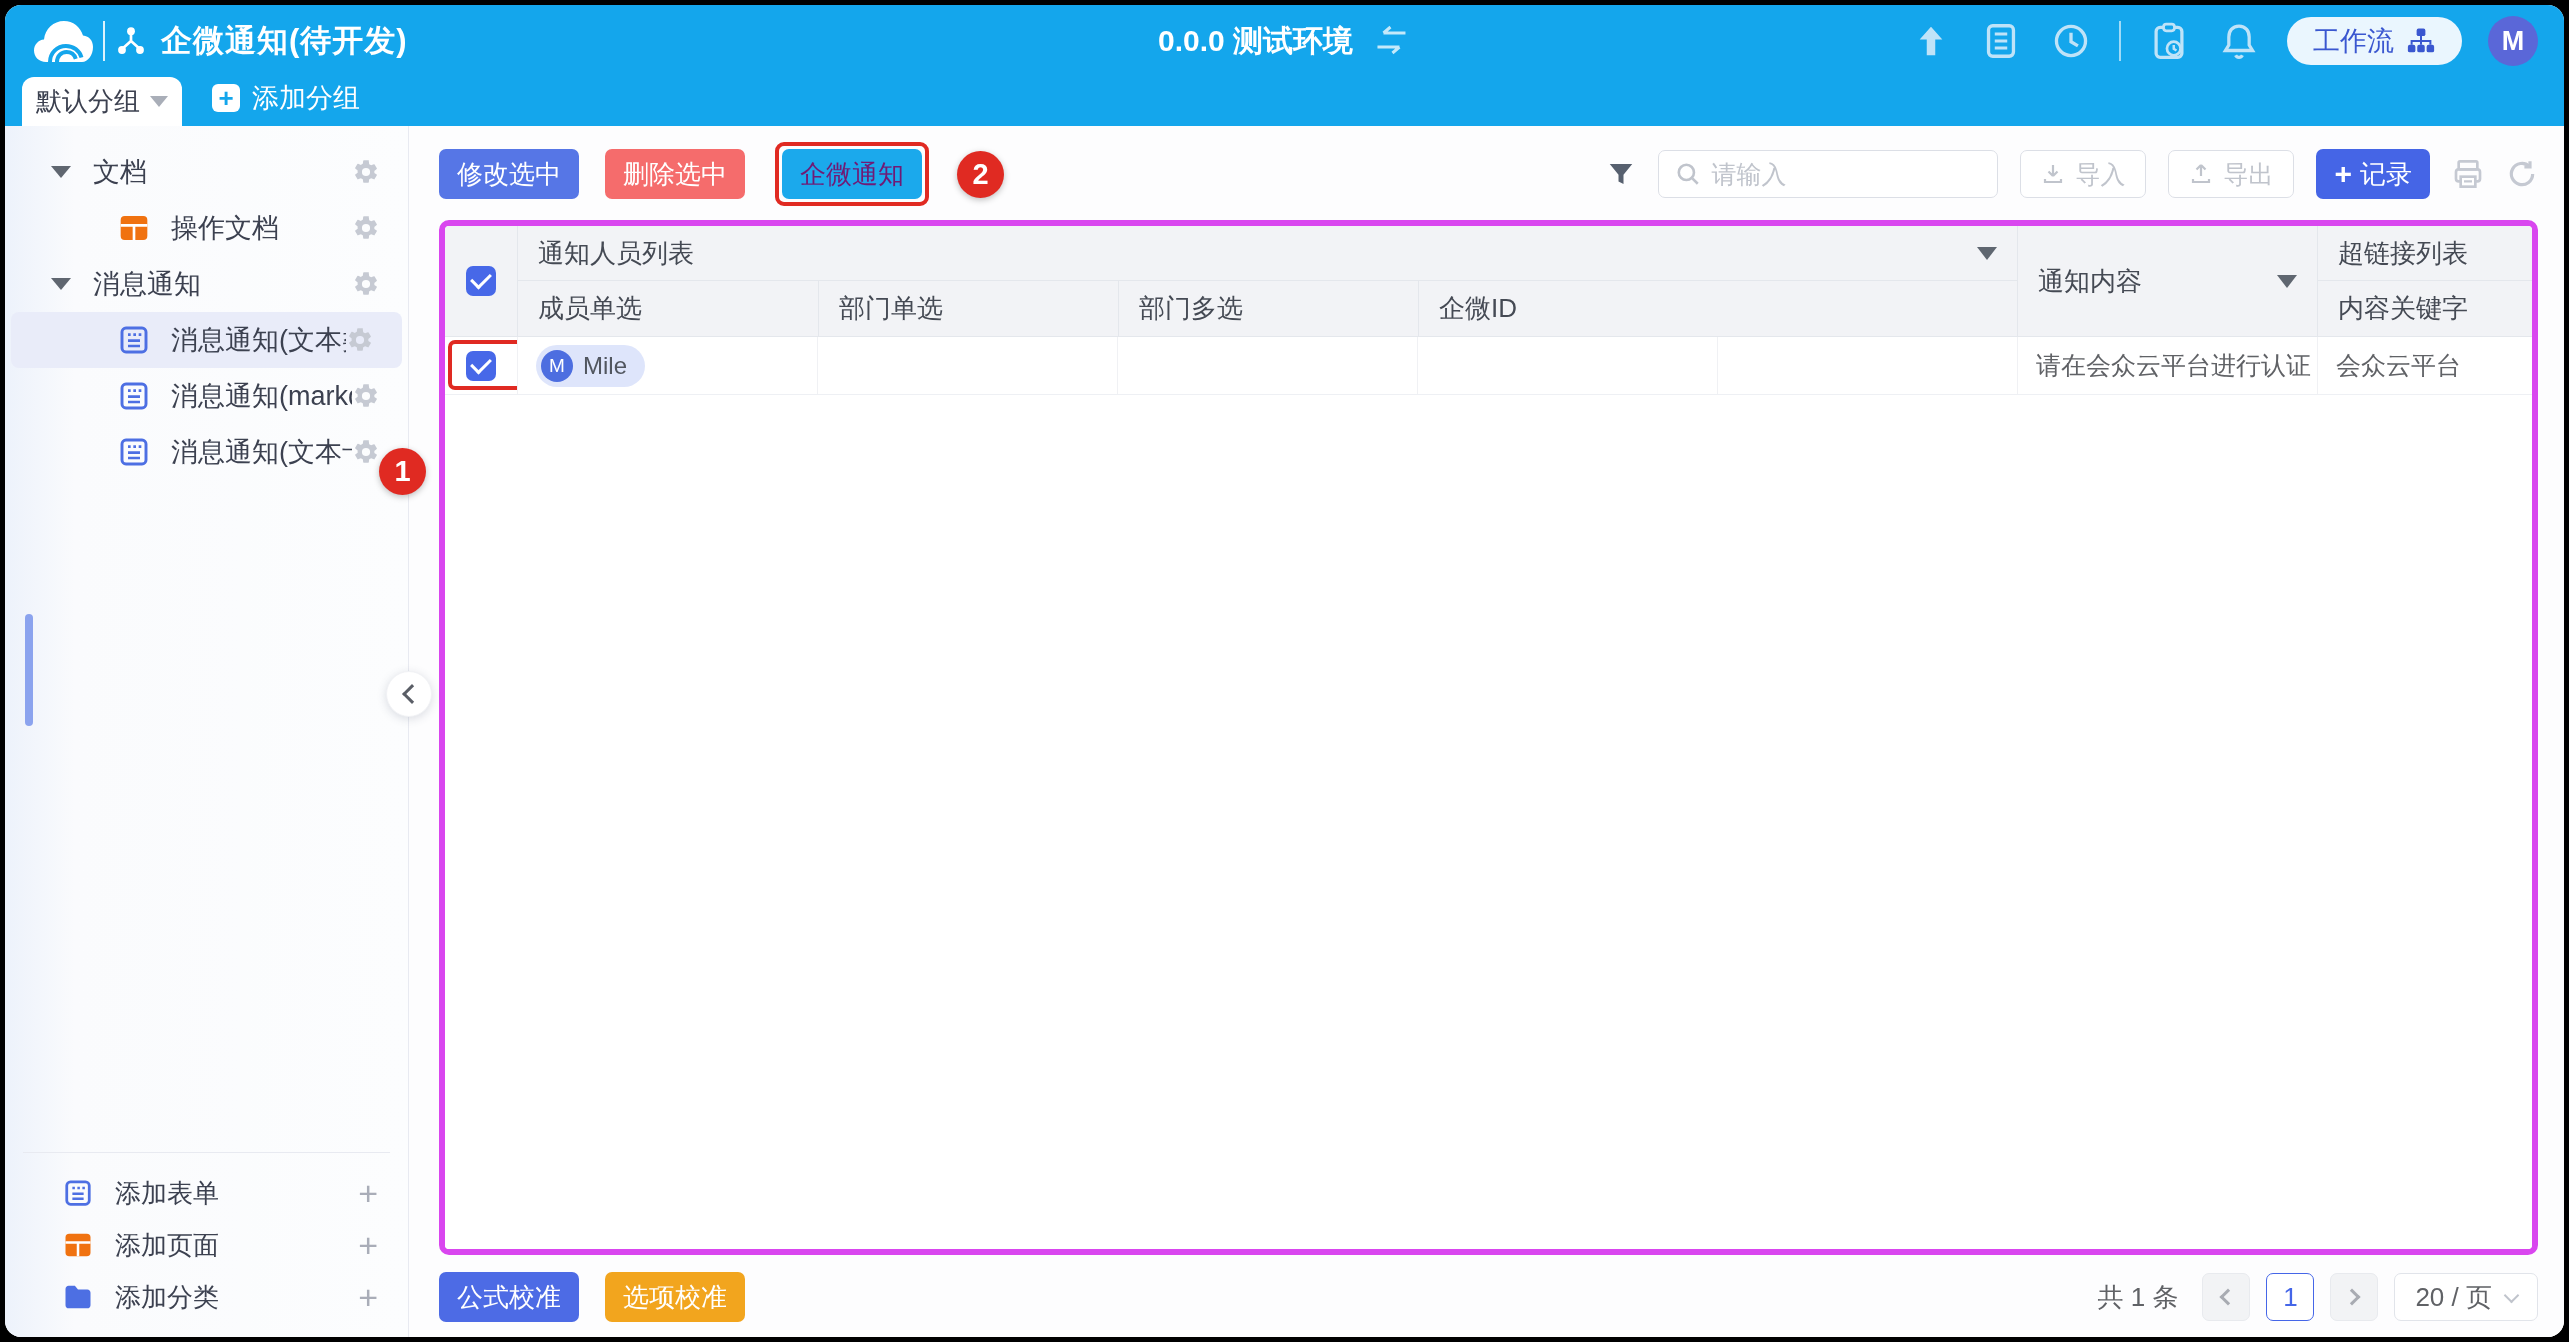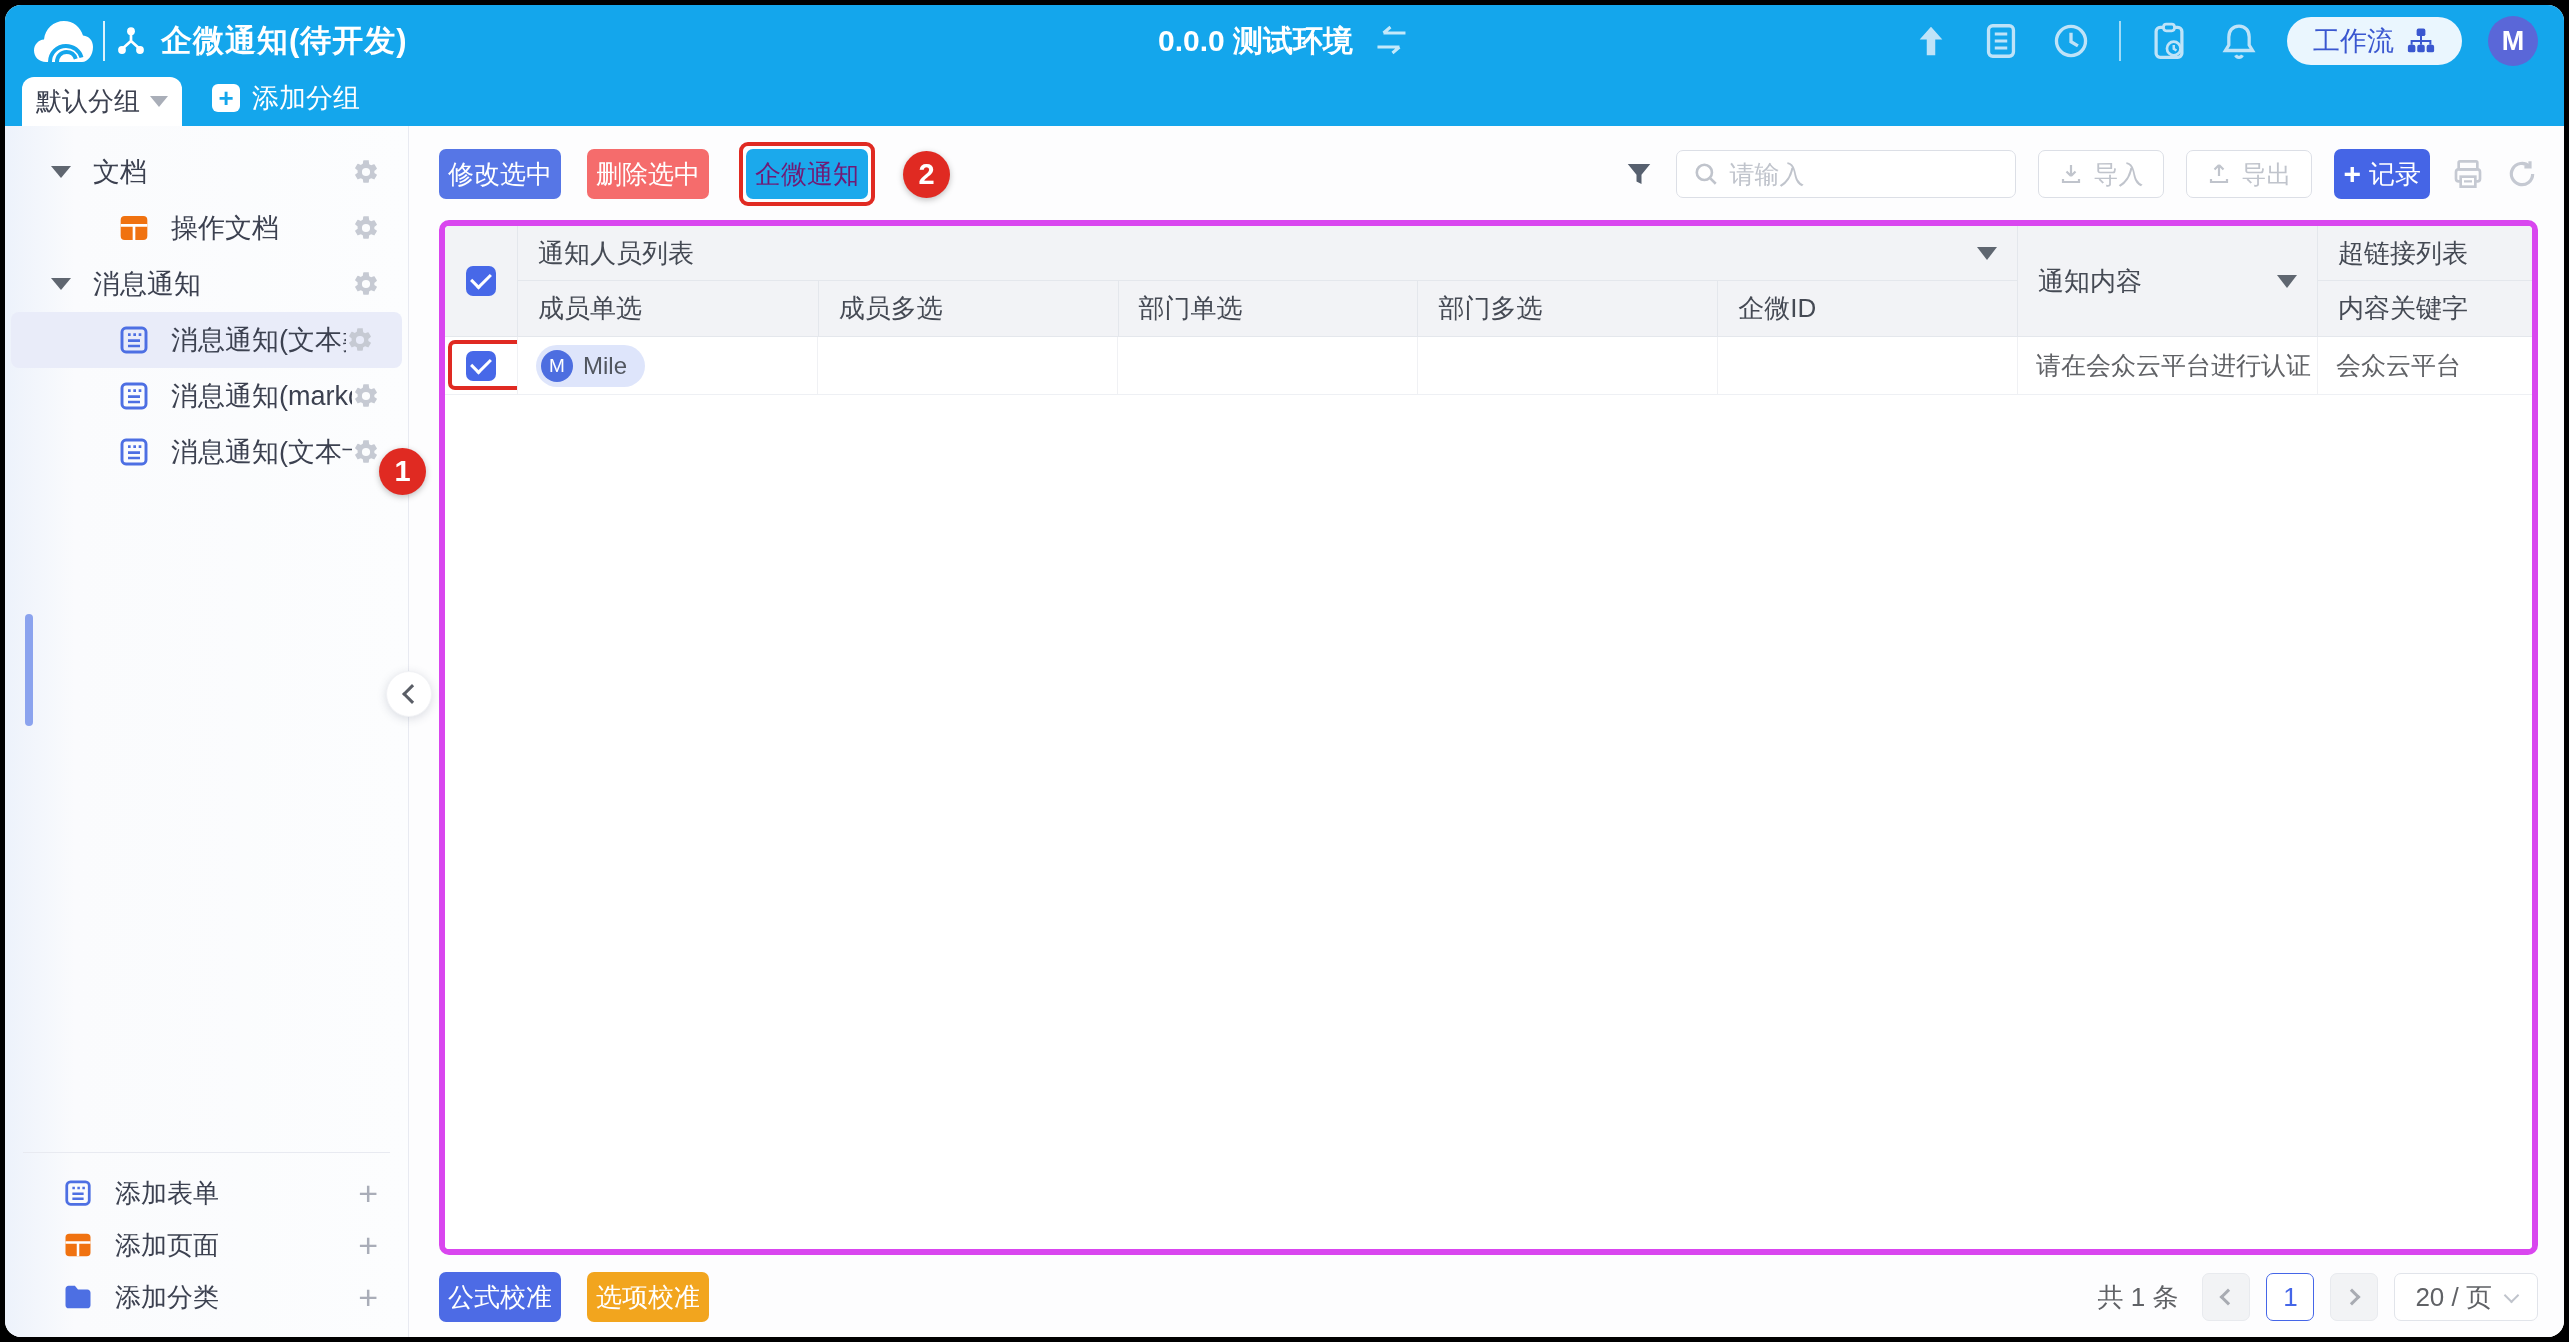--- a/index.html
+++ b/index.html
@@ -82,21 +82,21 @@
   .collapse-handle {
     position:absolute; left:381px; top:545px; width:46px; height:46px; border-radius:50%;
     background:#fff; box-shadow:0 2px 10px rgba(60,70,100,.18); border:1px solid #f1f2f5;
     display:flex; align-items:center; justify-content:center; cursor:pointer; z-index:5;
   }
   .chevron-left { width:14px; height:14px; border-left:3px solid #5a5e66; border-bottom:3px solid #5a5e66; transform:rotate(45deg); margin-left:5px; }
 
   
   .content { flex:1; display:flex; flex-direction:column; background:#fdfdfe; padding:22px 26px 12px 30px; min-width:0; }
   .toolbar { display:flex; align-items:center; flex-shrink:0; height:52px; }
-  .btn { height:50px; border-radius:7px; border:none; font-size:26px; padding:0 9px; cursor:pointer; font-family:inherit; white-space:nowrap; }
+  .btn { height:50px; border-radius:7px; border:none; font-size:26px; padding:0 18px; cursor:pointer; font-family:inherit; white-space:nowrap; }
   .btn-modify { background:#5676e6; color:#fff; margin-right:26px; }
   .btn-delete { background:#f56c6c; color:#fff; margin-right:30px;text-align:center; }
   .btn-wecom  { background:#1ba9ec; color:#701a75; }
   .anno-box-btn { border:4px solid #e02a22; border-radius:9px; padding:3px; display:inline-flex; }
   .anno-circle {
     width:47px; height:47px; border-radius:50%; background:#e02a22; color:#fff;
     font-size:29px; font-weight:bold; display:flex; align-items:center; justify-content:center;
     box-shadow:0 2px 6px rgba(0,0,0,.25); z-index:20;
   }
   .anno-circle.step2 { margin-left:28px; }
@@ -458,21 +458,20 @@
           <div class="th-check">
             <span class="checkbox"></span>
           </div>
           <div class="hgroup-a">
             <div class="hgroup-a-top">
               <span class="hlabel">通知人员列表</span>
               <span class="sort-tri"></span>
             </div>
             <div class="hgroup-a-sub">
               <div class="subcell">成员单选</div>
-              <div class="subcell">成员多选</div>
               <div class="subcell">部门单选</div>
               <div class="subcell">部门多选</div>
               <div class="subcell">企微ID</div>
             </div>
           </div>
           <div class="th-content">
             <span class="hlabel">通知内容</span>
             <span class="sort-tri"></span>
           </div>
           <div class="hgroup-c">

